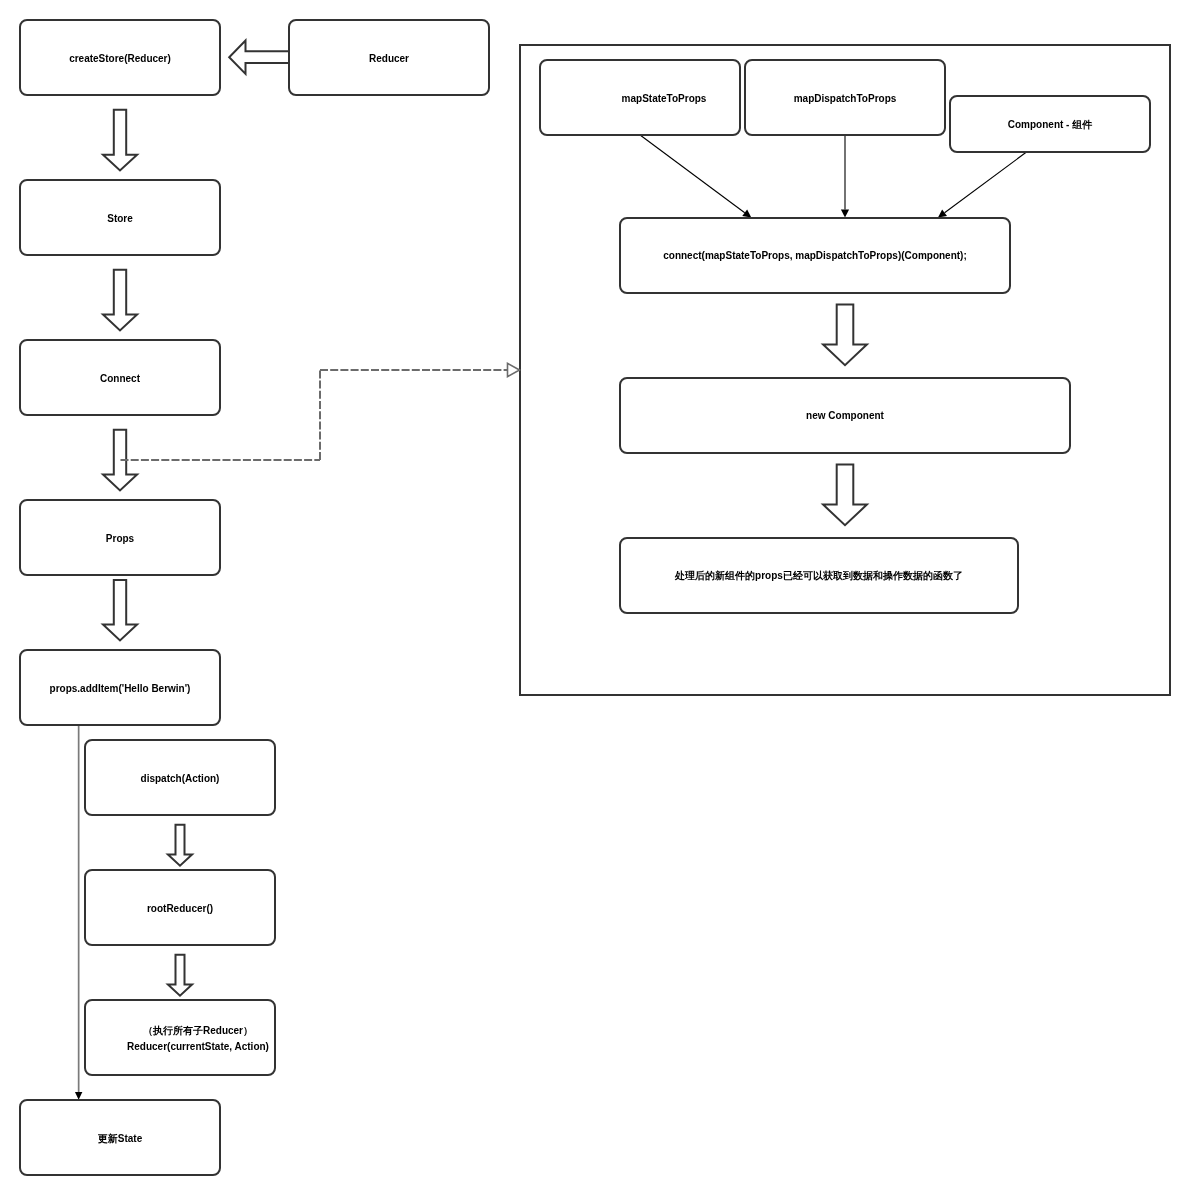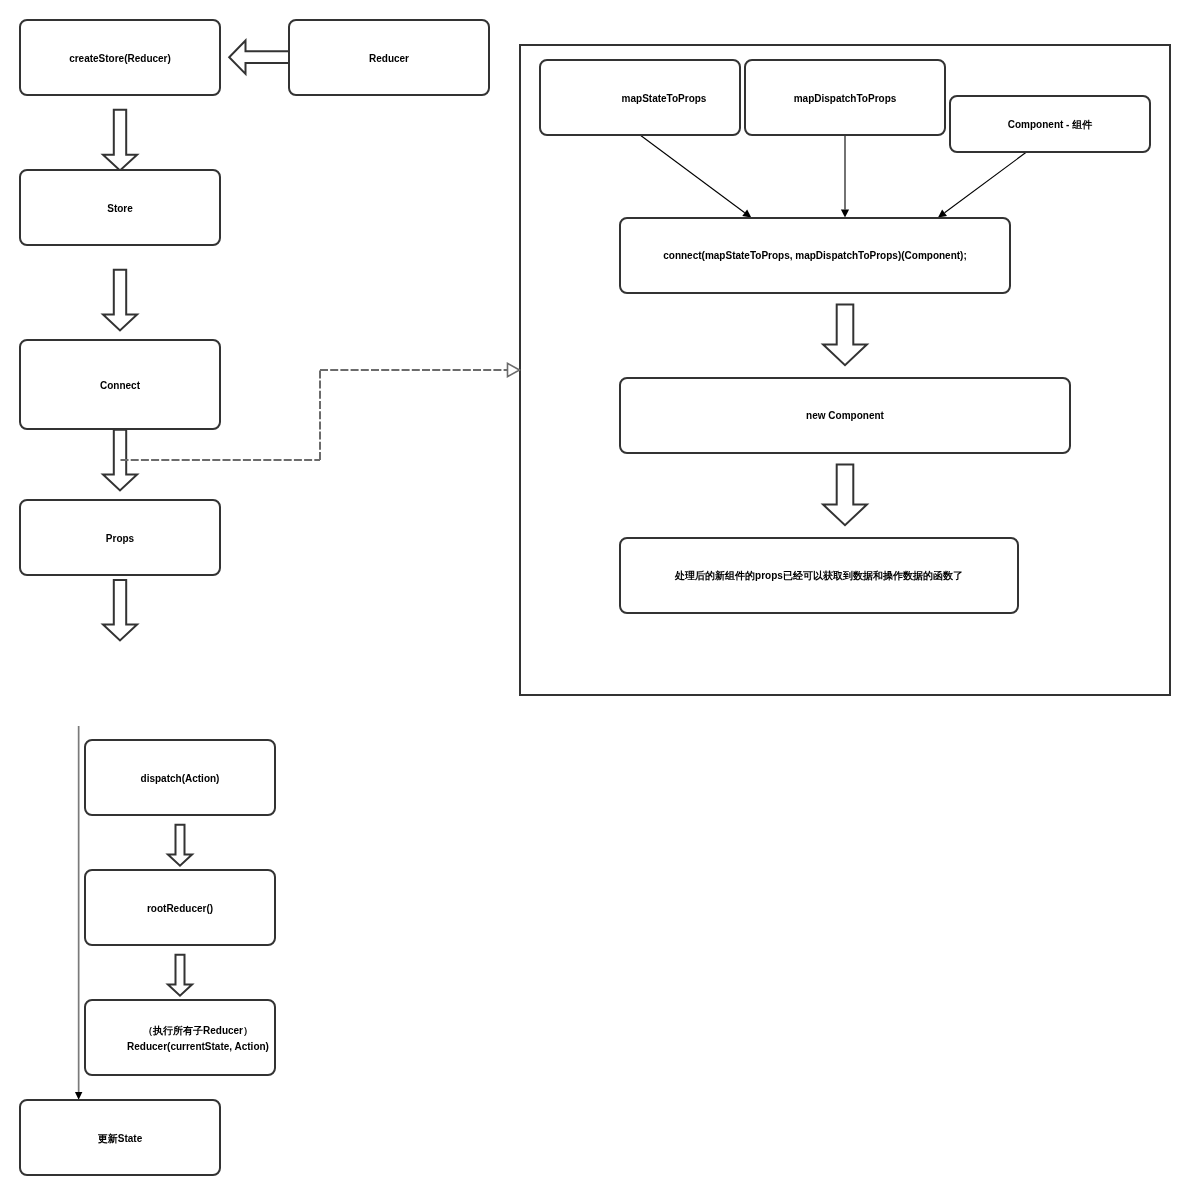--- a/index.html
+++ b/index.html
@@ -39,28 +39,31 @@
 <path d="M 519.5,370 L 507.5,363.4 L 507.5,376.6 Z" fill="#ffffff" stroke="#6b6b6b" stroke-width="1.6"></path>
 <path d="M 78.65,726.00 L 78.65,1092.10" fill="none" stroke="#7a7a7a" stroke-width="1.7"></path>
 <path d="M 78.65,1099.80 L 74.95,1092.10 L 82.35,1092.10 Z" fill="#000000" stroke="none"></path>
 </svg>
 <div class="node" style="left:19px;top:19px;width:202px;height:77px;">
       <span class="lbl" style="">createStore(Reducer)</span>
     </div>
 <div class="node" style="left:288px;top:19px;width:202px;height:77px;text-align:right;">
       <span class="lbl" style="">Reducer</span>
     </div>
-<div class="node" style="left:19px;top:169px;width:202px;height:77px;">
+<div class="node" style="left:19px;top:179px;width:202px;height:77px;">
       <span class="lbl" style="">Store</span>
     </div>
-<div class="node" style="left:19px;top:339px;width:202px;height:91px;">
+<div class="node" style="left:19px;top:339px;width:202px;height:77px;">
       <span class="lbl" style="">Connect</span>
     </div>
 <div class="node" style="left:19px;top:499px;width:202px;height:77px;">
       <span class="lbl" style="">Props</span>
+    </div>
+<div class="node" style="left:19px;top:649px;width:202px;height:77px;">
+      <span class="lbl" style="max-width:196px;">props.addItem('Hello Berwin')</span>
     </div>
 <div class="node" style="left:84px;top:739px;width:192px;height:77px;">
       <span class="lbl" style="">dispatch(Action)</span>
     </div>
 <div class="node" style="left:84px;top:869px;width:192px;height:77px;">
       <span class="lbl" style="">rootReducer()</span>
     </div>
 <div class="node" style="left:84px;top:999px;width:192px;height:77px;">
       <span class="lbl" style="max-width:186px;padding-left:36px;">（执行所有子Reducer）Reducer(currentState, Action)</span>
     </div>

